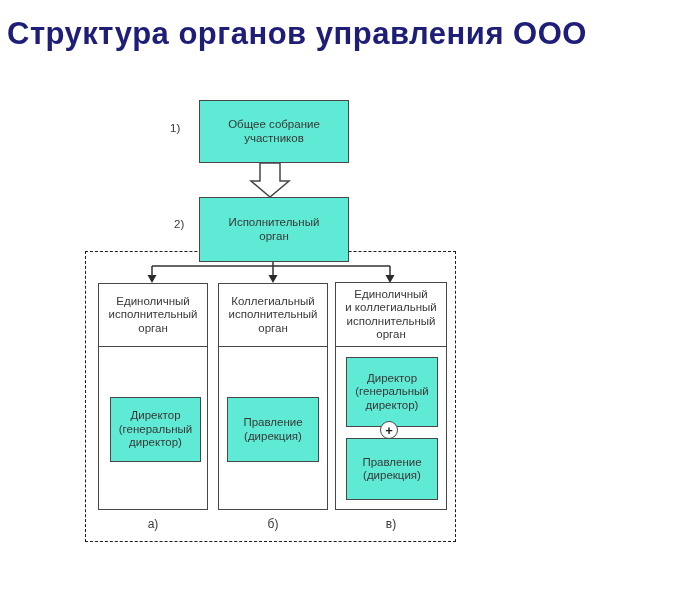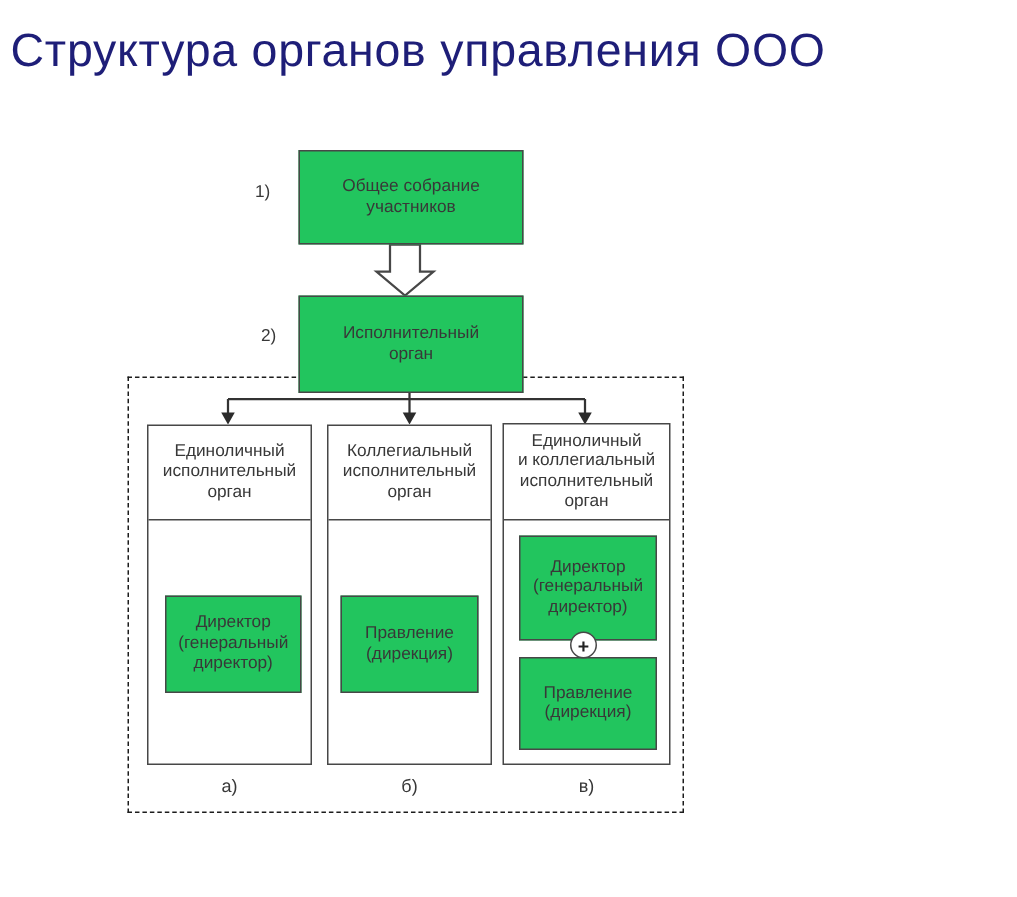--- a/index.html
+++ b/index.html
@@ -13,21 +13,21 @@
   .canvas {
     position: absolute; left: 0; top: 0;
     width: 678px; height: 598px;
     background: #ffffff;
   }
   .page-title {
     position: absolute;
     left: 7px; top: 16px;
     width: 664px;
     font-size: 31px;
-    font-weight: 400;
+    font-weight: 700;
     letter-spacing: 0.5px;
     color: #1e1e78;
     white-space: nowrap;
   }
   
   .dashed-rect {
     position: absolute;
     left: 85px; top: 251px;
     width: 371px; height: 291px;
     border: 1px dashed #1c1c1c;
@@ -35,21 +35,21 @@
   }
   
   .connectors {
     position: absolute; left: 0; top: 0;
     width: 678px; height: 598px;
     z-index: 2;
   }
   
   .node {
     position: absolute;
-    background: #22c55e;
+    background: #5eead4;
     border: 1.5px solid #474747;
     display: flex;
     align-items: center;
     justify-content: center;
     text-align: center;
     color: #383838;
     font-size: 11.5px;
     line-height: 13.5px;
     white-space: pre-line;
     z-index: 3;

